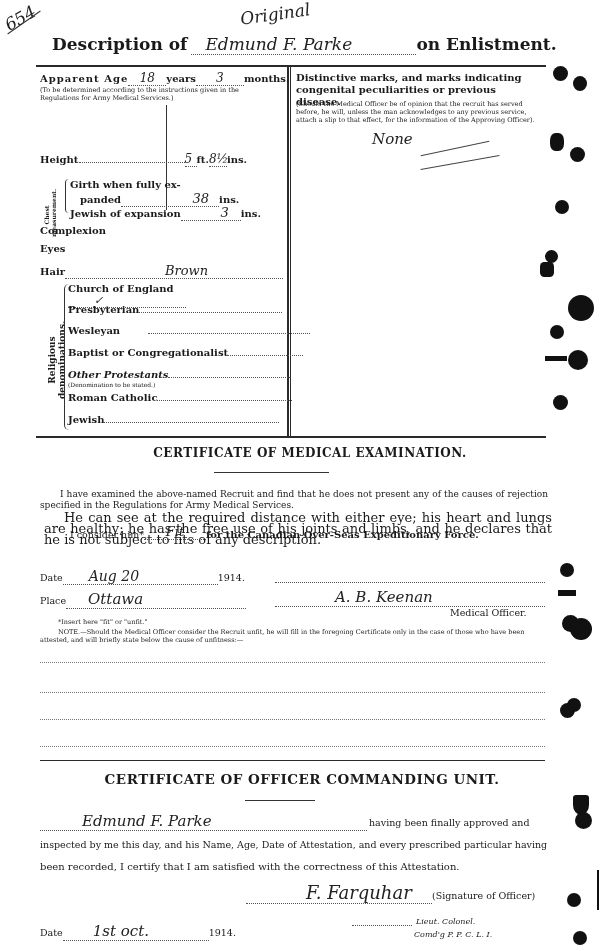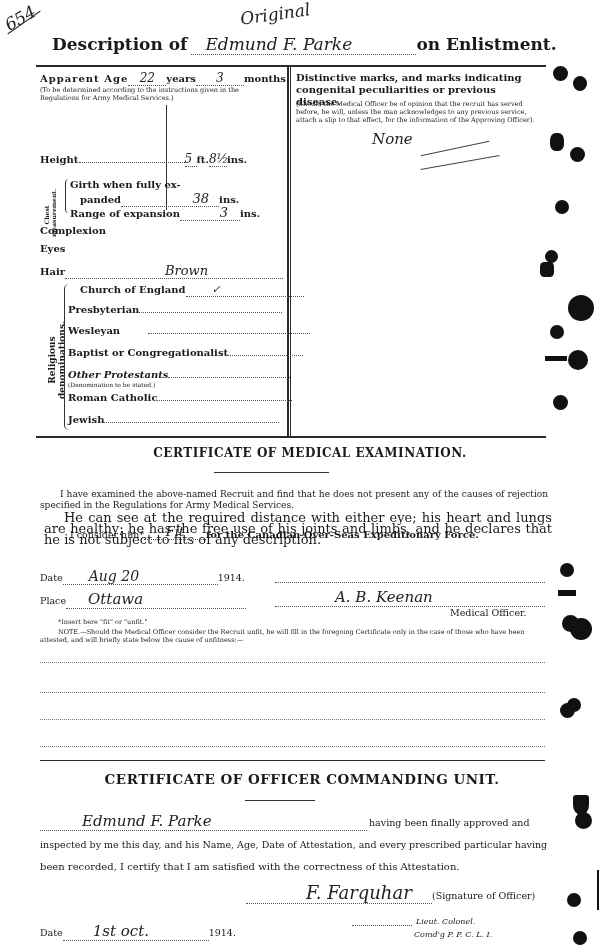--- a/index.html
+++ b/index.html
@@ -29,21 +29,21 @@
   <span style="font-size:17px;font-weight:bold;">on Enlistment.</span>
 </div>
 
 <div class="hline" style="left:36px;top:65px;width:510px;"></div>
 <div class="vline" style="left:287px;top:66px;height:370px;"></div>
 <div class="vline" style="left:290px;top:66px;height:370px;width:1px;"></div>
 <div class="hline" style="left:36px;top:436px;width:510px;"></div>
 
 <div class="row" style="left:40px;top:71px;font-size:10px;">
   <span class="lbl" style="letter-spacing:1px;">Apparent Age</span>
-  <span class="hand dots" style="display:inline-block;width:38px;text-align:center;font-size:12px;">22</span>
+  <span class="hand dots" style="display:inline-block;width:38px;text-align:center;font-size:12px;">18</span>
   <span class="lbl">years</span>
   <span class="hand dots" style="display:inline-block;width:48px;text-align:center;font-size:12px;">3</span>
   <span class="lbl">months.</span>
 </div>
 <div class="abs small" style="left:40px;top:86px;width:240px;font-size:6.5px;line-height:8px;">(To be determined according to the instructions given in the Regulations for Army Medical Services.)</div>
 <div class="abs" style="left:166px;top:105px;width:1px;height:105px;background:#333;"></div>
 
 <div class="row" style="left:40px;top:152px;font-size:10px;">
   <span class="lbl">Height</span>
   <span class="dots" style="display:inline-block;width:106px;"></span>
@@ -55,40 +55,40 @@
 
 <div class="abs" style="left:28px;top:208px;width:44px;font-size:6px;line-height:7px;font-weight:bold;text-align:center;transform:rotate(-90deg);transform-origin:center;">Chest measurement.</div>
 <div class="abs" style="left:65px;top:179px;width:4px;height:34px;border-left:1px solid #333;border-radius:4px 0 0 4px;"></div>
 <div class="abs lbl" style="left:70px;top:179px;">Girth when fully ex-</div>
 <div class="row" style="left:80px;top:191px;font-size:10px;">
   <span class="lbl">panded</span>
   <span class="hand dots" style="display:inline-block;width:98px;text-align:right;padding-right:10px;font-size:13px;">38</span>
   <span class="lbl">ins.</span>
 </div>
 <div class="row" style="left:70px;top:205px;font-size:10px;">
-  <span class="lbl">Range of expansion</span>
+  <span class="lbl">Jewish of expansion</span>
   <span class="hand dots" style="display:inline-block;width:60px;text-align:right;padding-right:12px;font-size:13px;">3</span>
   <span class="lbl">ins.</span>
 </div>
 
 <div class="row" style="left:40px;top:225px;font-size:10px;">
   <span class="lbl">Complexion</span>
 </div>
 <div class="row" style="left:40px;top:243px;font-size:10px;">
   <span class="lbl">Eyes</span>
 </div>
 <div class="row" style="left:40px;top:263px;font-size:10px;">
   <span class="lbl">Hair</span>
   <span class="hand dots" style="display:inline-block;width:218px;padding-left:100px;font-size:13px;">Brown</span>
 </div>
 
 <div class="abs" style="left:-2px;top:350px;width:118px;font-size:9px;line-height:10px;font-weight:bold;text-align:center;transform:rotate(-90deg);">Religious denominations.</div>
 <div class="abs" style="left:64px;top:284px;width:5px;height:146px;border-left:1px solid #333;border-radius:6px 0 0 6px;"></div>
 
-<div class="row" style="left:80px;top:283px;font-size:10px;">
+<div class="row" style="left:68px;top:283px;font-size:10px;flex-direction:column;">
   <span class="lbl">Church of England</span>
   <span class="hand dots" style="display:inline-block;width:118px;padding-left:26px;font-size:11px;">✓</span>
 </div>
 <div class="row" style="left:68px;top:304px;font-size:10px;">
   <span class="lbl">Presbyterian</span>
   <span class="dots" style="display:inline-block;width:143px;"></span>
 </div>
 <div class="row" style="left:68px;top:325px;font-size:10px;gap:28px;">
   <span class="lbl">Wesleyan</span>
   <span class="dots" style="display:inline-block;width:162px;"></span>

